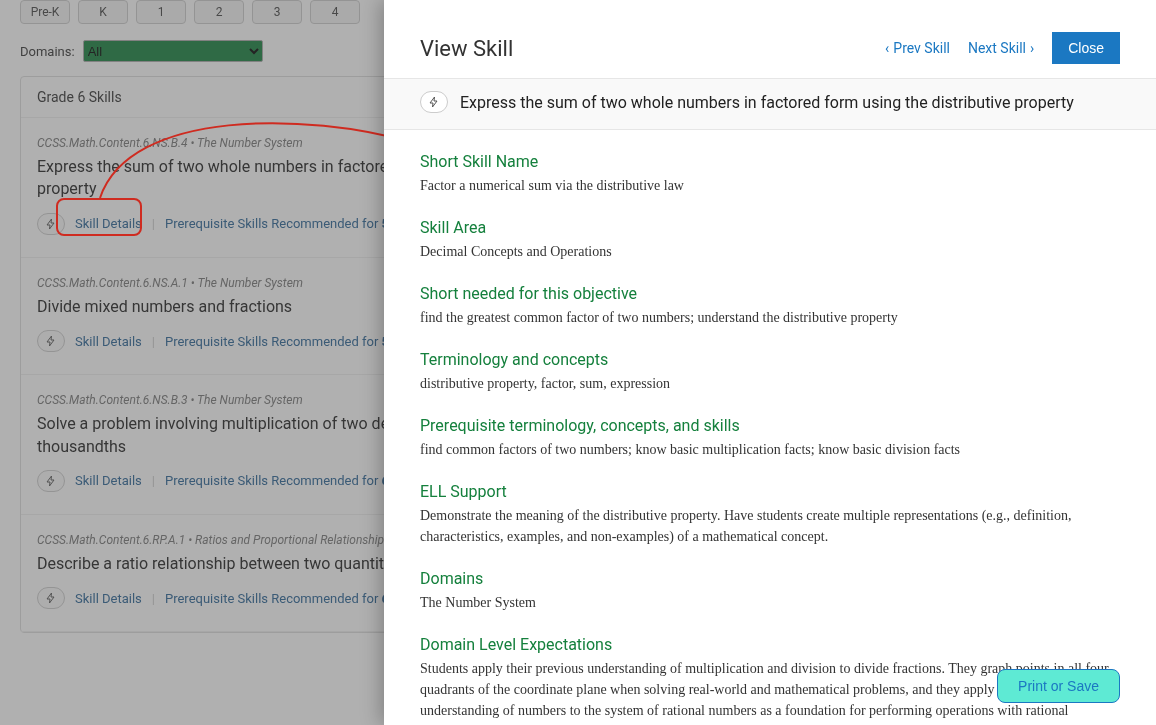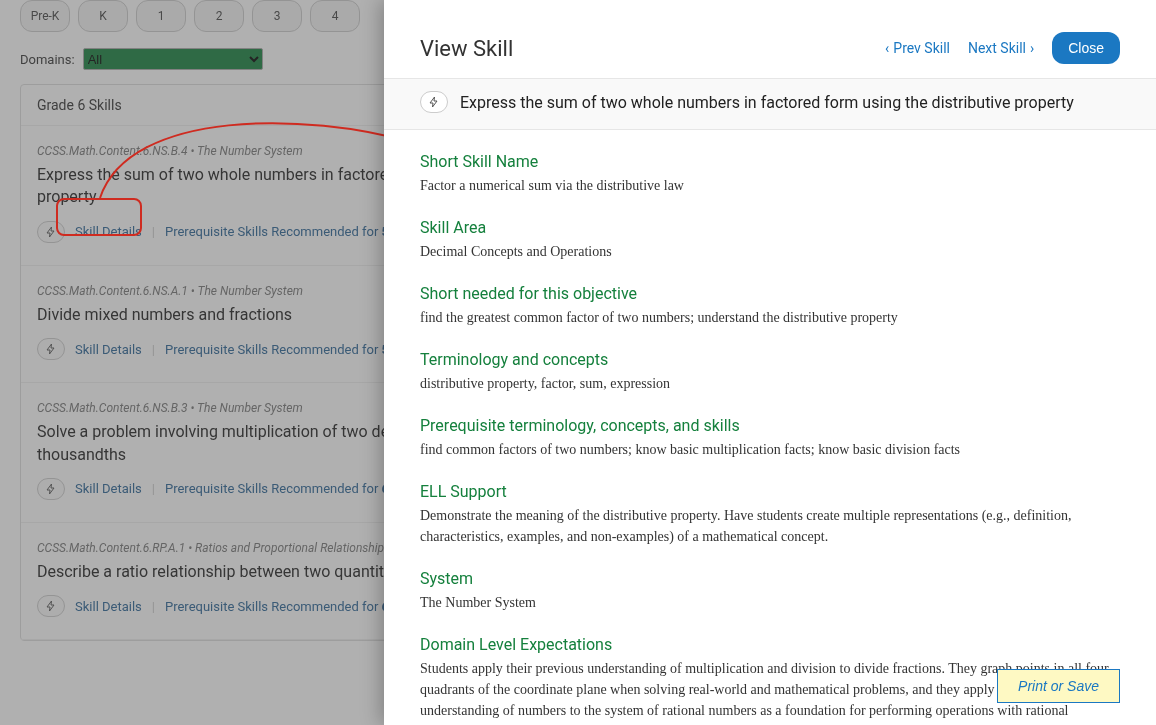--- a/index.html
+++ b/index.html
@@ -21,24 +21,24 @@
       padding: 0 20px;
     }
     .grade-row {
       display: flex;
       gap: 8px;
       padding: 0 0 10px 0;
       align-items: center;
     }
     .grade-btn {
       width: 50px;
-      height: 32px;
+      height: 24px;
       background: #f5f5f5;
       border: 1px solid #ccc;
-      border-radius: 12px;
+      border-radius: 4px;
       font-size: 12px;
       color: #444;
       display: flex;
       align-items: center;
       justify-content: center;
       cursor: pointer;
     }
     .domains-row {
       display: flex;
       align-items: center;
@@ -164,21 +164,21 @@
       display: flex;
       align-items: center;
       gap: 4px;
       cursor: pointer;
     }
     .chev { font-size: 14px; }
     .btn-primary {
       background: #1b78c2;
       color: #fff;
       border: none;
-      border-radius: 12px;
+      border-radius: 0;
       padding: 8px 16px;
       font-size: 14px;
       cursor: pointer;
     }
     .skill-banner {
       padding: 12px 36px 16px 36px;
       display: flex;
       align-items: center;
       gap: 12px;
       background: #f9f9f9;
@@ -209,28 +209,27 @@
       line-height: 1.5;
       max-width: 720px;
       font-family: Liberation Serif, serif;
     }
     .drawer-footer {
       position: absolute;
       right: 36px;
       bottom: 22px;
     }
     .btn-outline {
-      background: #fef9c3;
+      background: #5eead4;
       border: 1px solid #1b78c2;
       color: #1b78c2;
-      border-radius: 0;
+      border-radius: 8px;
       padding: 8px 20px;
       font-size: 14px;
       cursor: pointer;
-      font-style: italic;
     }
     
     .drawer-body::-webkit-scrollbar { width: 12px; }
     .drawer-body::-webkit-scrollbar-track { background: #f1f1f1; }
     .drawer-body::-webkit-scrollbar-thumb { background: #c1c1c1; border-radius: 6px; }
   </style>
 </head>
 <body>
 
 <div class="bg-page">
@@ -381,21 +380,21 @@
     </div>
     <div class="field">
       <div class="field-label">Prerequisite terminology, concepts, and skills</div>
       <div class="field-value">find common factors of two numbers; know basic multiplication facts; know basic division facts</div>
     </div>
     <div class="field">
       <div class="field-label">ELL Support</div>
       <div class="field-value">Demonstrate the meaning of the distributive property. Have students create multiple representations (e.g., definition, characteristics, examples, and non-examples) of a mathematical concept.</div>
     </div>
     <div class="field">
-      <div class="field-label">System</div>
+      <div class="field-label">Domains</div>
       <div class="field-value">The Number System</div>
     </div>
     <div class="field">
       <div class="field-label">Domain Level Expectations</div>
       <div class="field-value">Students apply their previous understanding of multiplication and division to divide fractions. They graph points in all four quadrants of the coordinate plane when solving real-world and mathematical problems, and they apply their previous understanding of numbers to the system of rational numbers as a foundation for performing operations with rational numbers in Grade 7.</div>
     </div>
   </div>
 
   <div class="drawer-footer">
     <button class="btn-outline">Print or Save</button>

